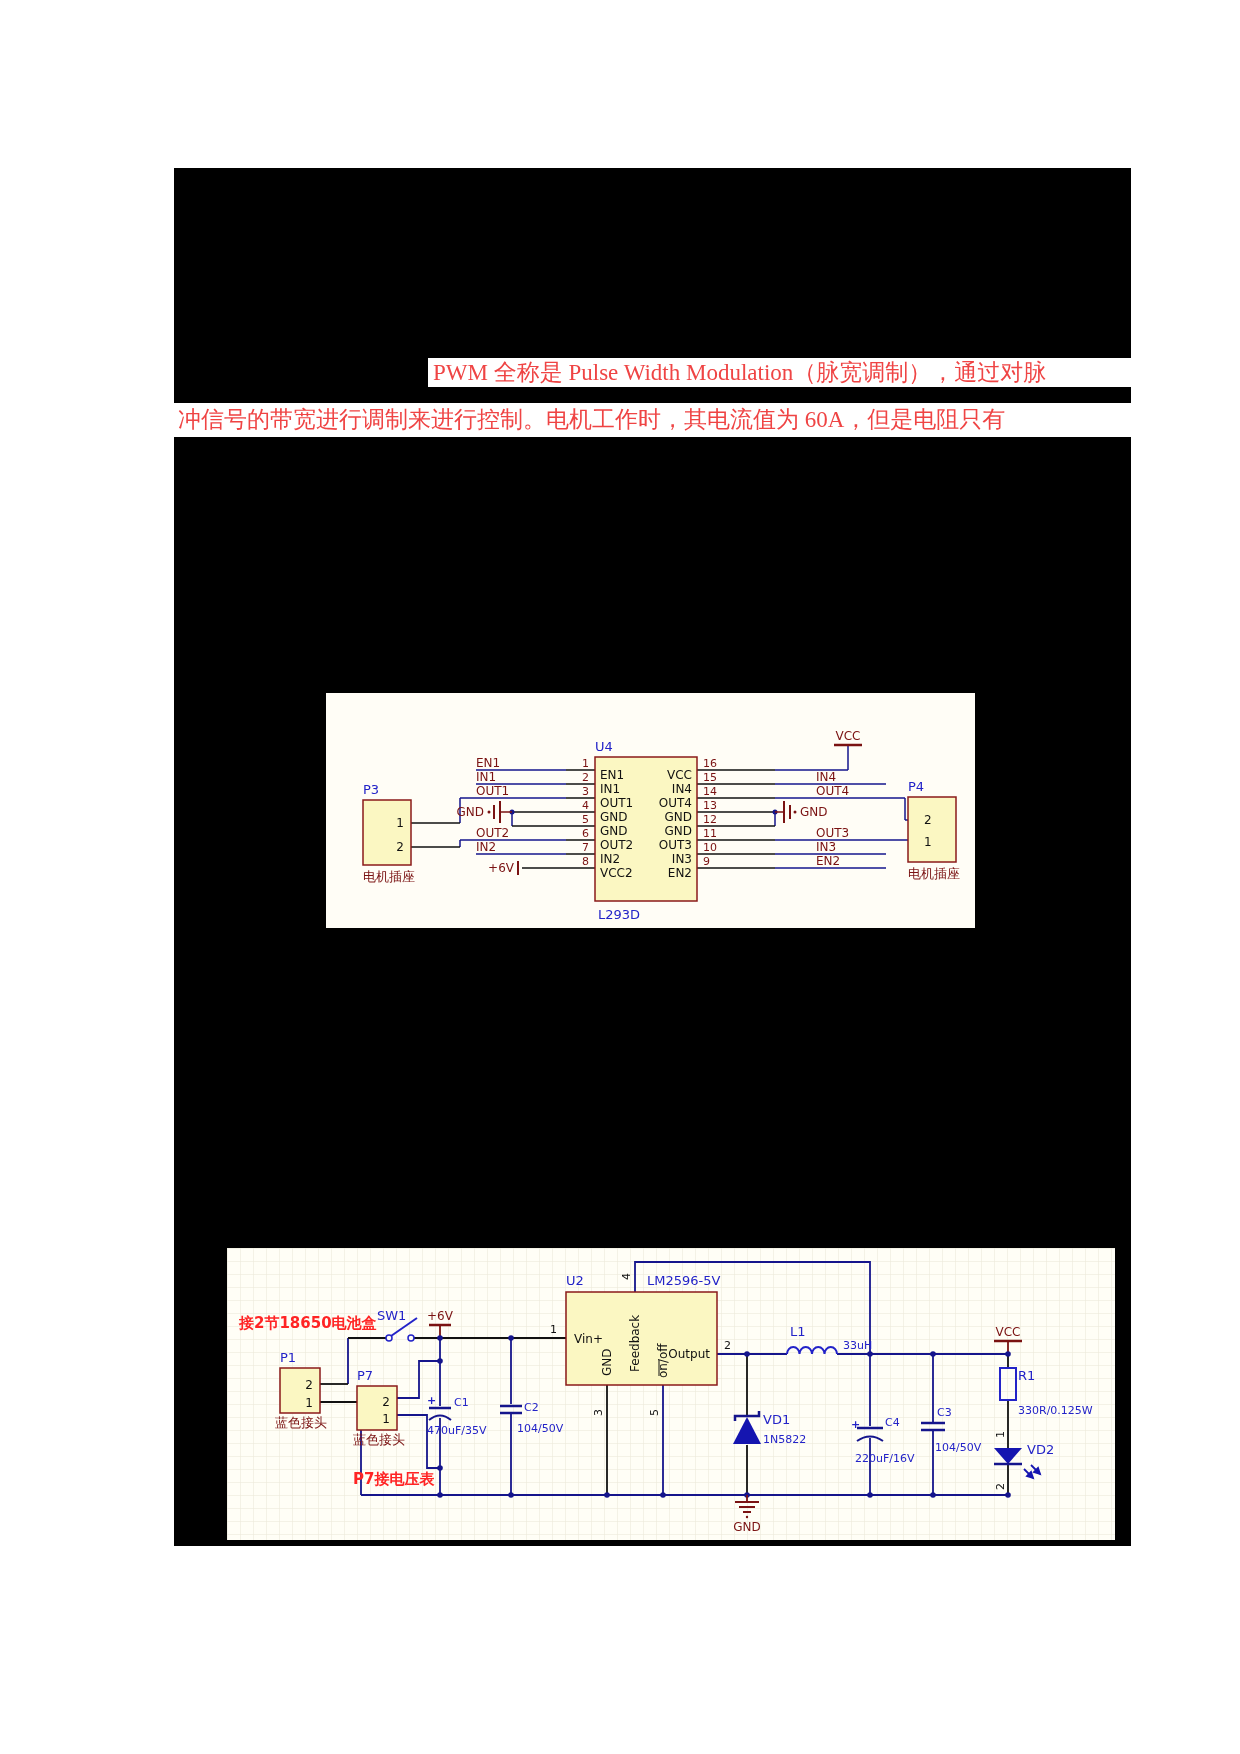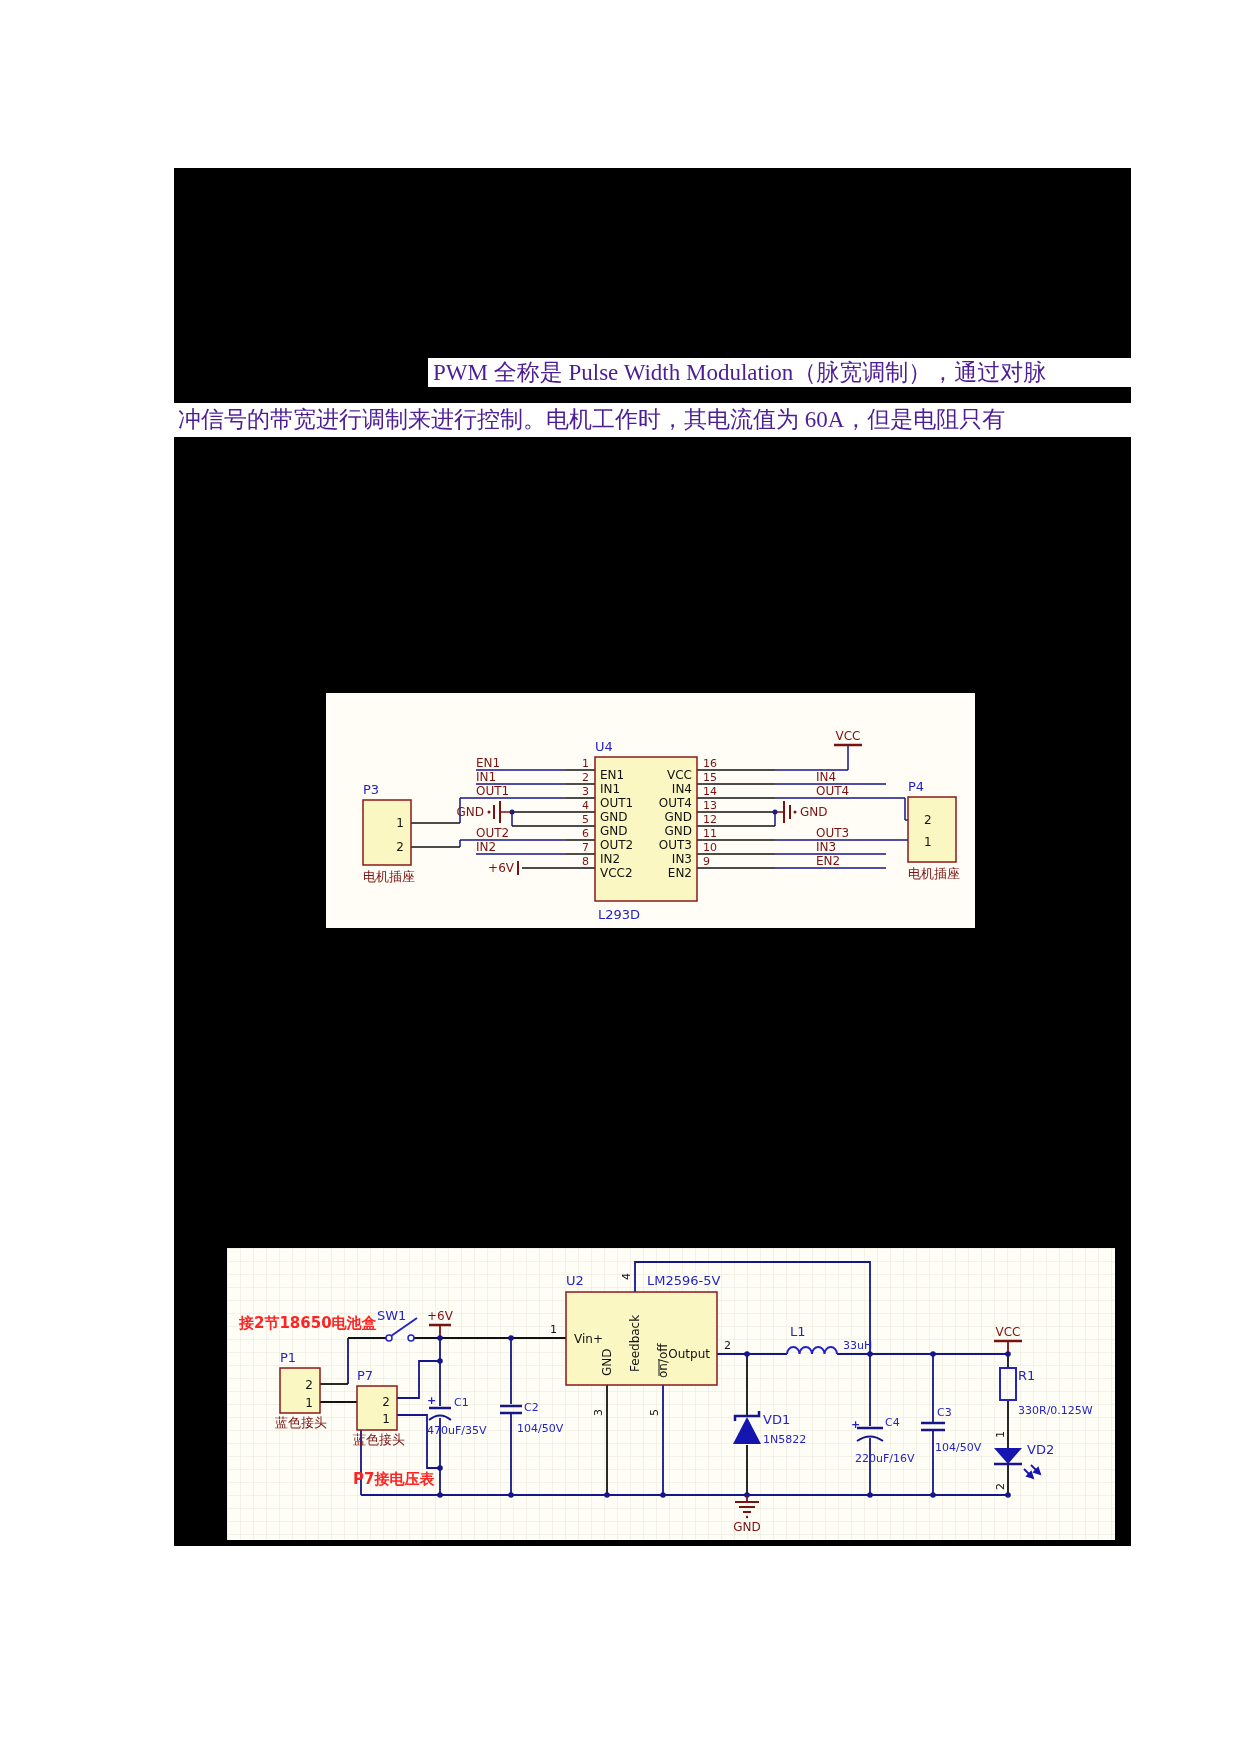--- a/index.html
+++ b/index.html
@@ -1,19 +1,19 @@
 <!DOCTYPE html>
 <html><head>
 <meta charset="utf-8">
 <style>
   html,body{margin:0;padding:0;}
   body{width:1240px;height:1754px;background:#ffffff;position:relative;
        font-family:"Liberation Serif","DejaVu Serif",serif;}
   .black-rect{position:absolute;left:174px;top:168px;width:957px;height:1378px;background:#000;}
-  .txtline{position:absolute;background:#fff;color:#4c1d95;font-size:23px;white-space:nowrap;overflow:hidden;}
+  .txtline{position:absolute;background:#fff;color:#ef4444;font-size:23px;white-space:nowrap;overflow:hidden;}
   .line1{left:254px;top:190px;width:703px;height:29px;line-height:29px;padding-left:5px;box-sizing:border-box;}
   .line2{left:0;top:235px;width:957px;height:34px;line-height:34px;padding-left:4px;box-sizing:border-box;font-family:Liberation Serif, serif;}
   .line3{left:0;top:282px;width:352px;height:33px;line-height:33px;padding-left:4px;box-sizing:border-box;}
   .diagram{position:absolute;}
   .d1{left:152px;top:525px;width:649px;height:235px;background:#FFFDF6;}
   .d2{left:53px;top:1080px;width:888px;height:292px;background:#FFFEF6;}
   svg{display:block;}
   svg text{font-family:"DejaVu Sans","Liberation Sans",sans-serif;}
   .tb{fill:#2323C8;font-size:13px;}        
   .tbs{fill:#2323C8;font-size:11px;}       

